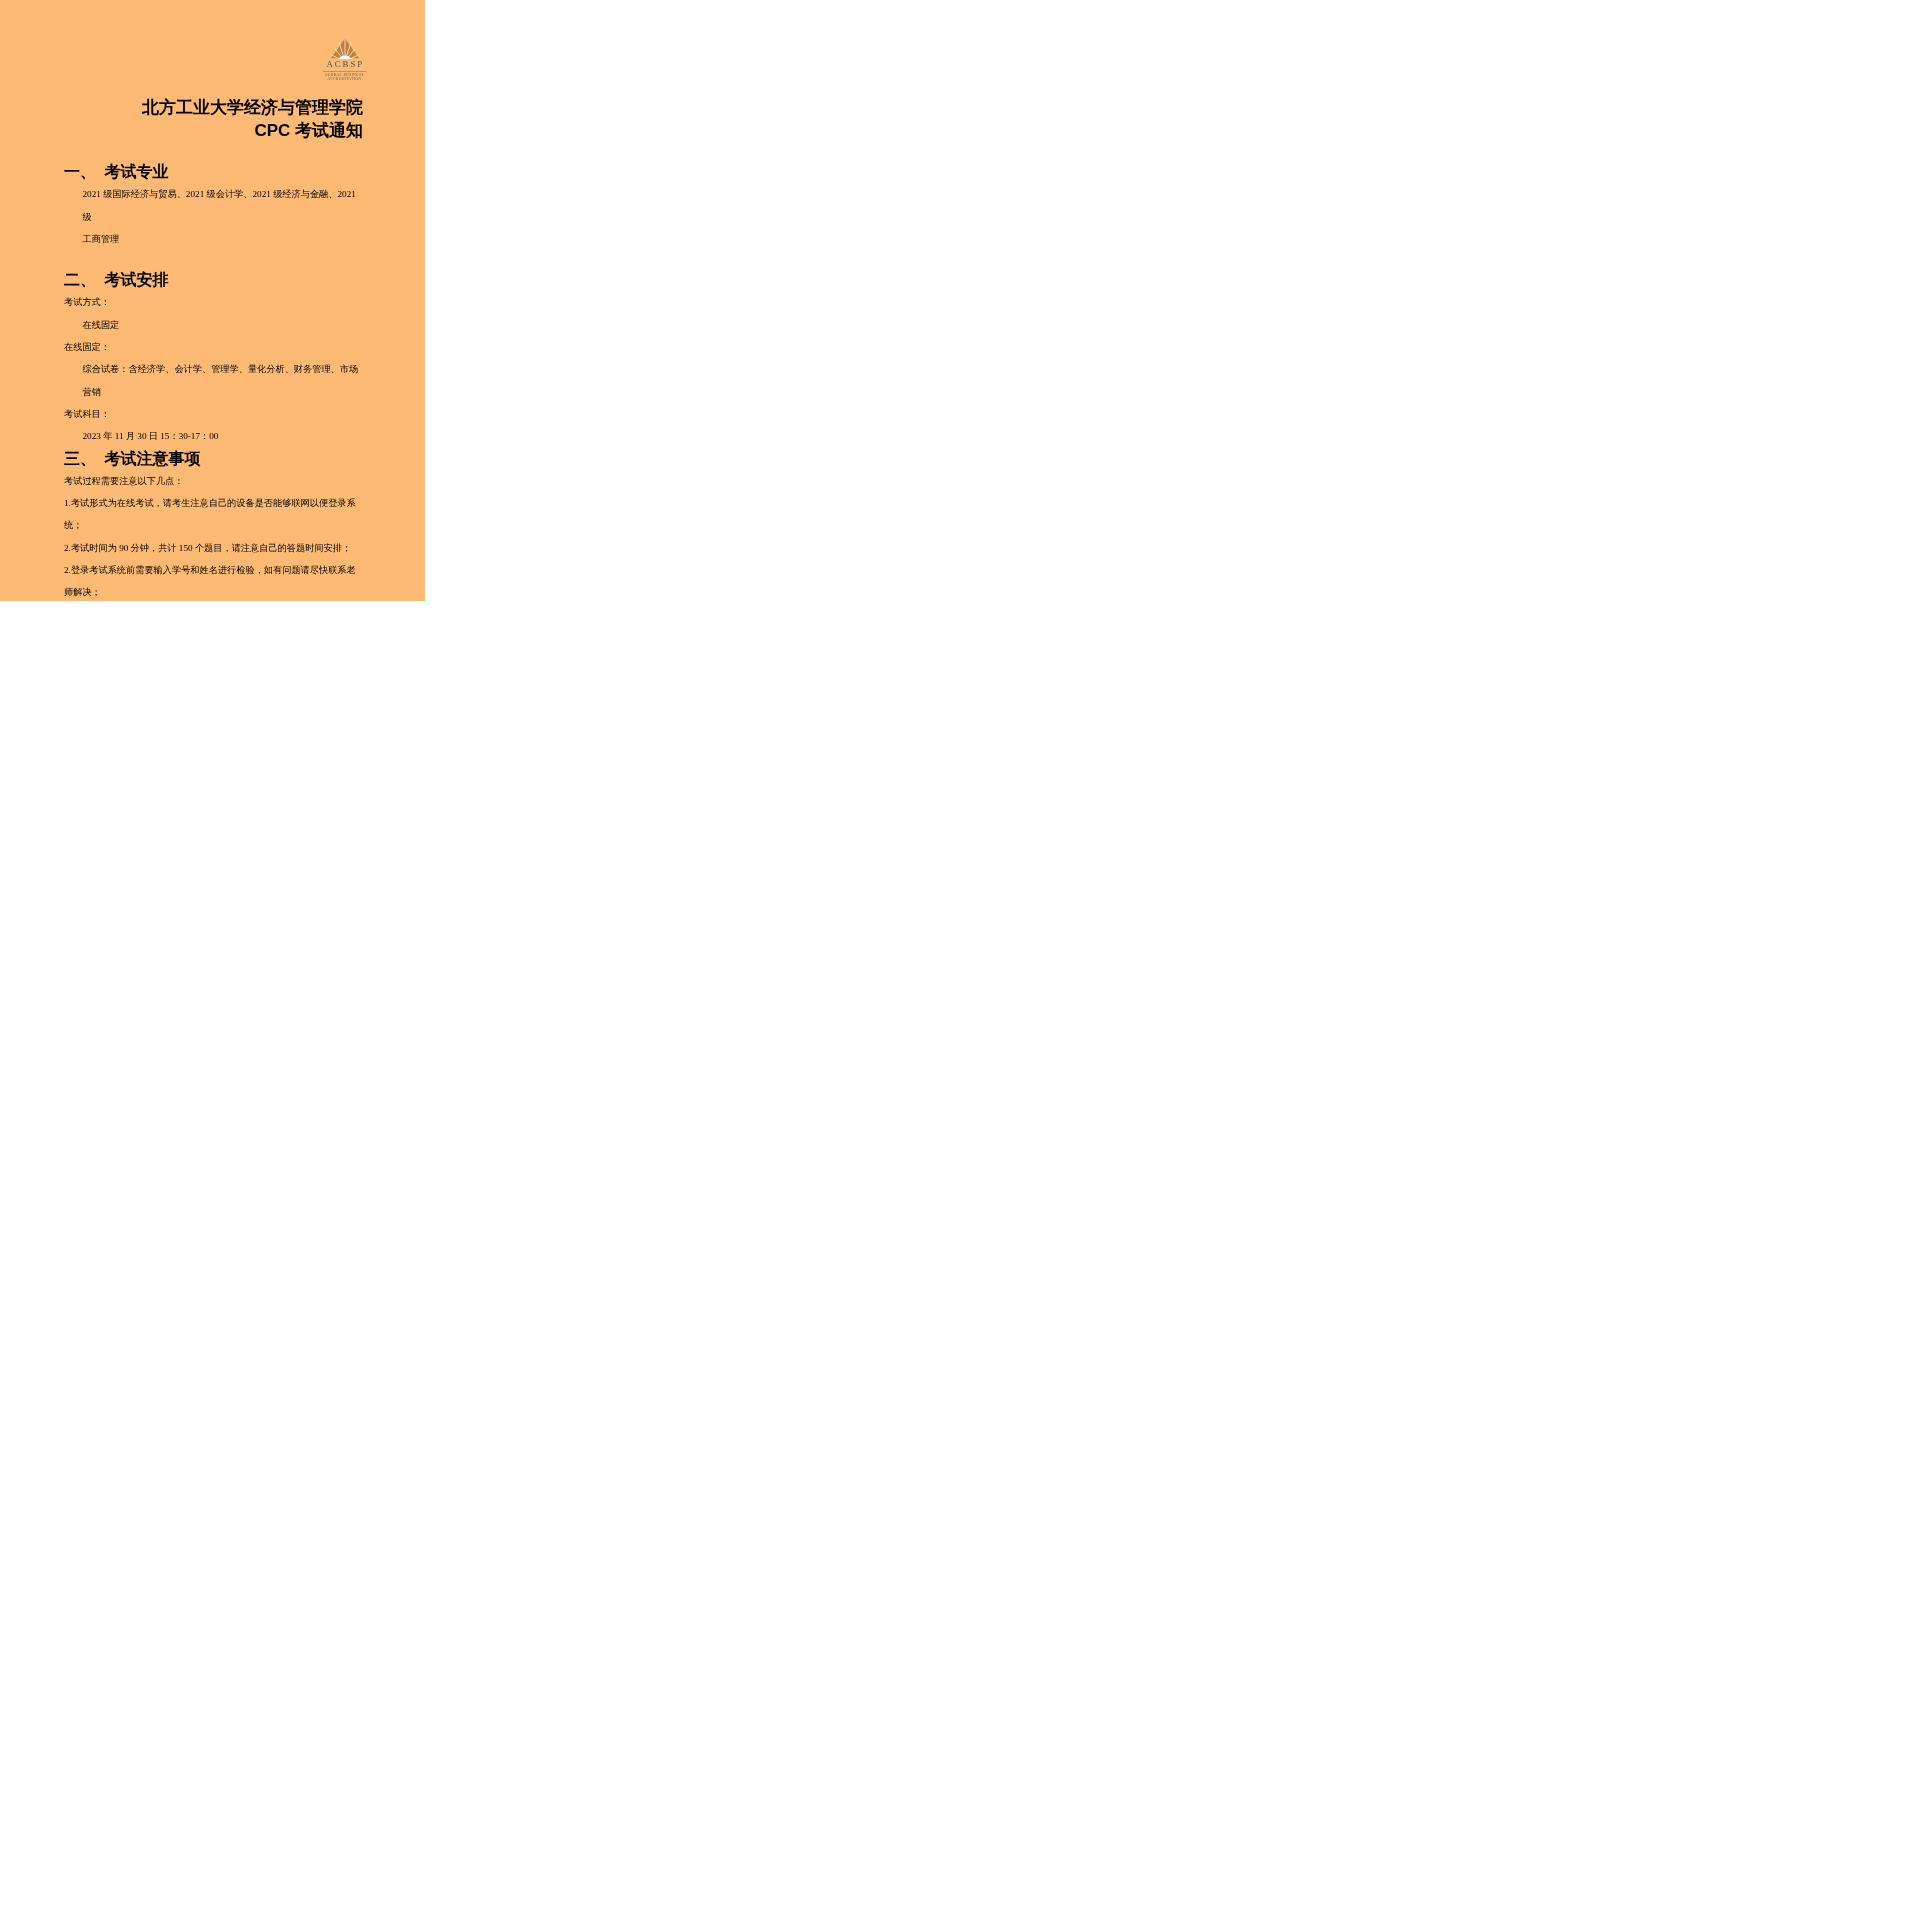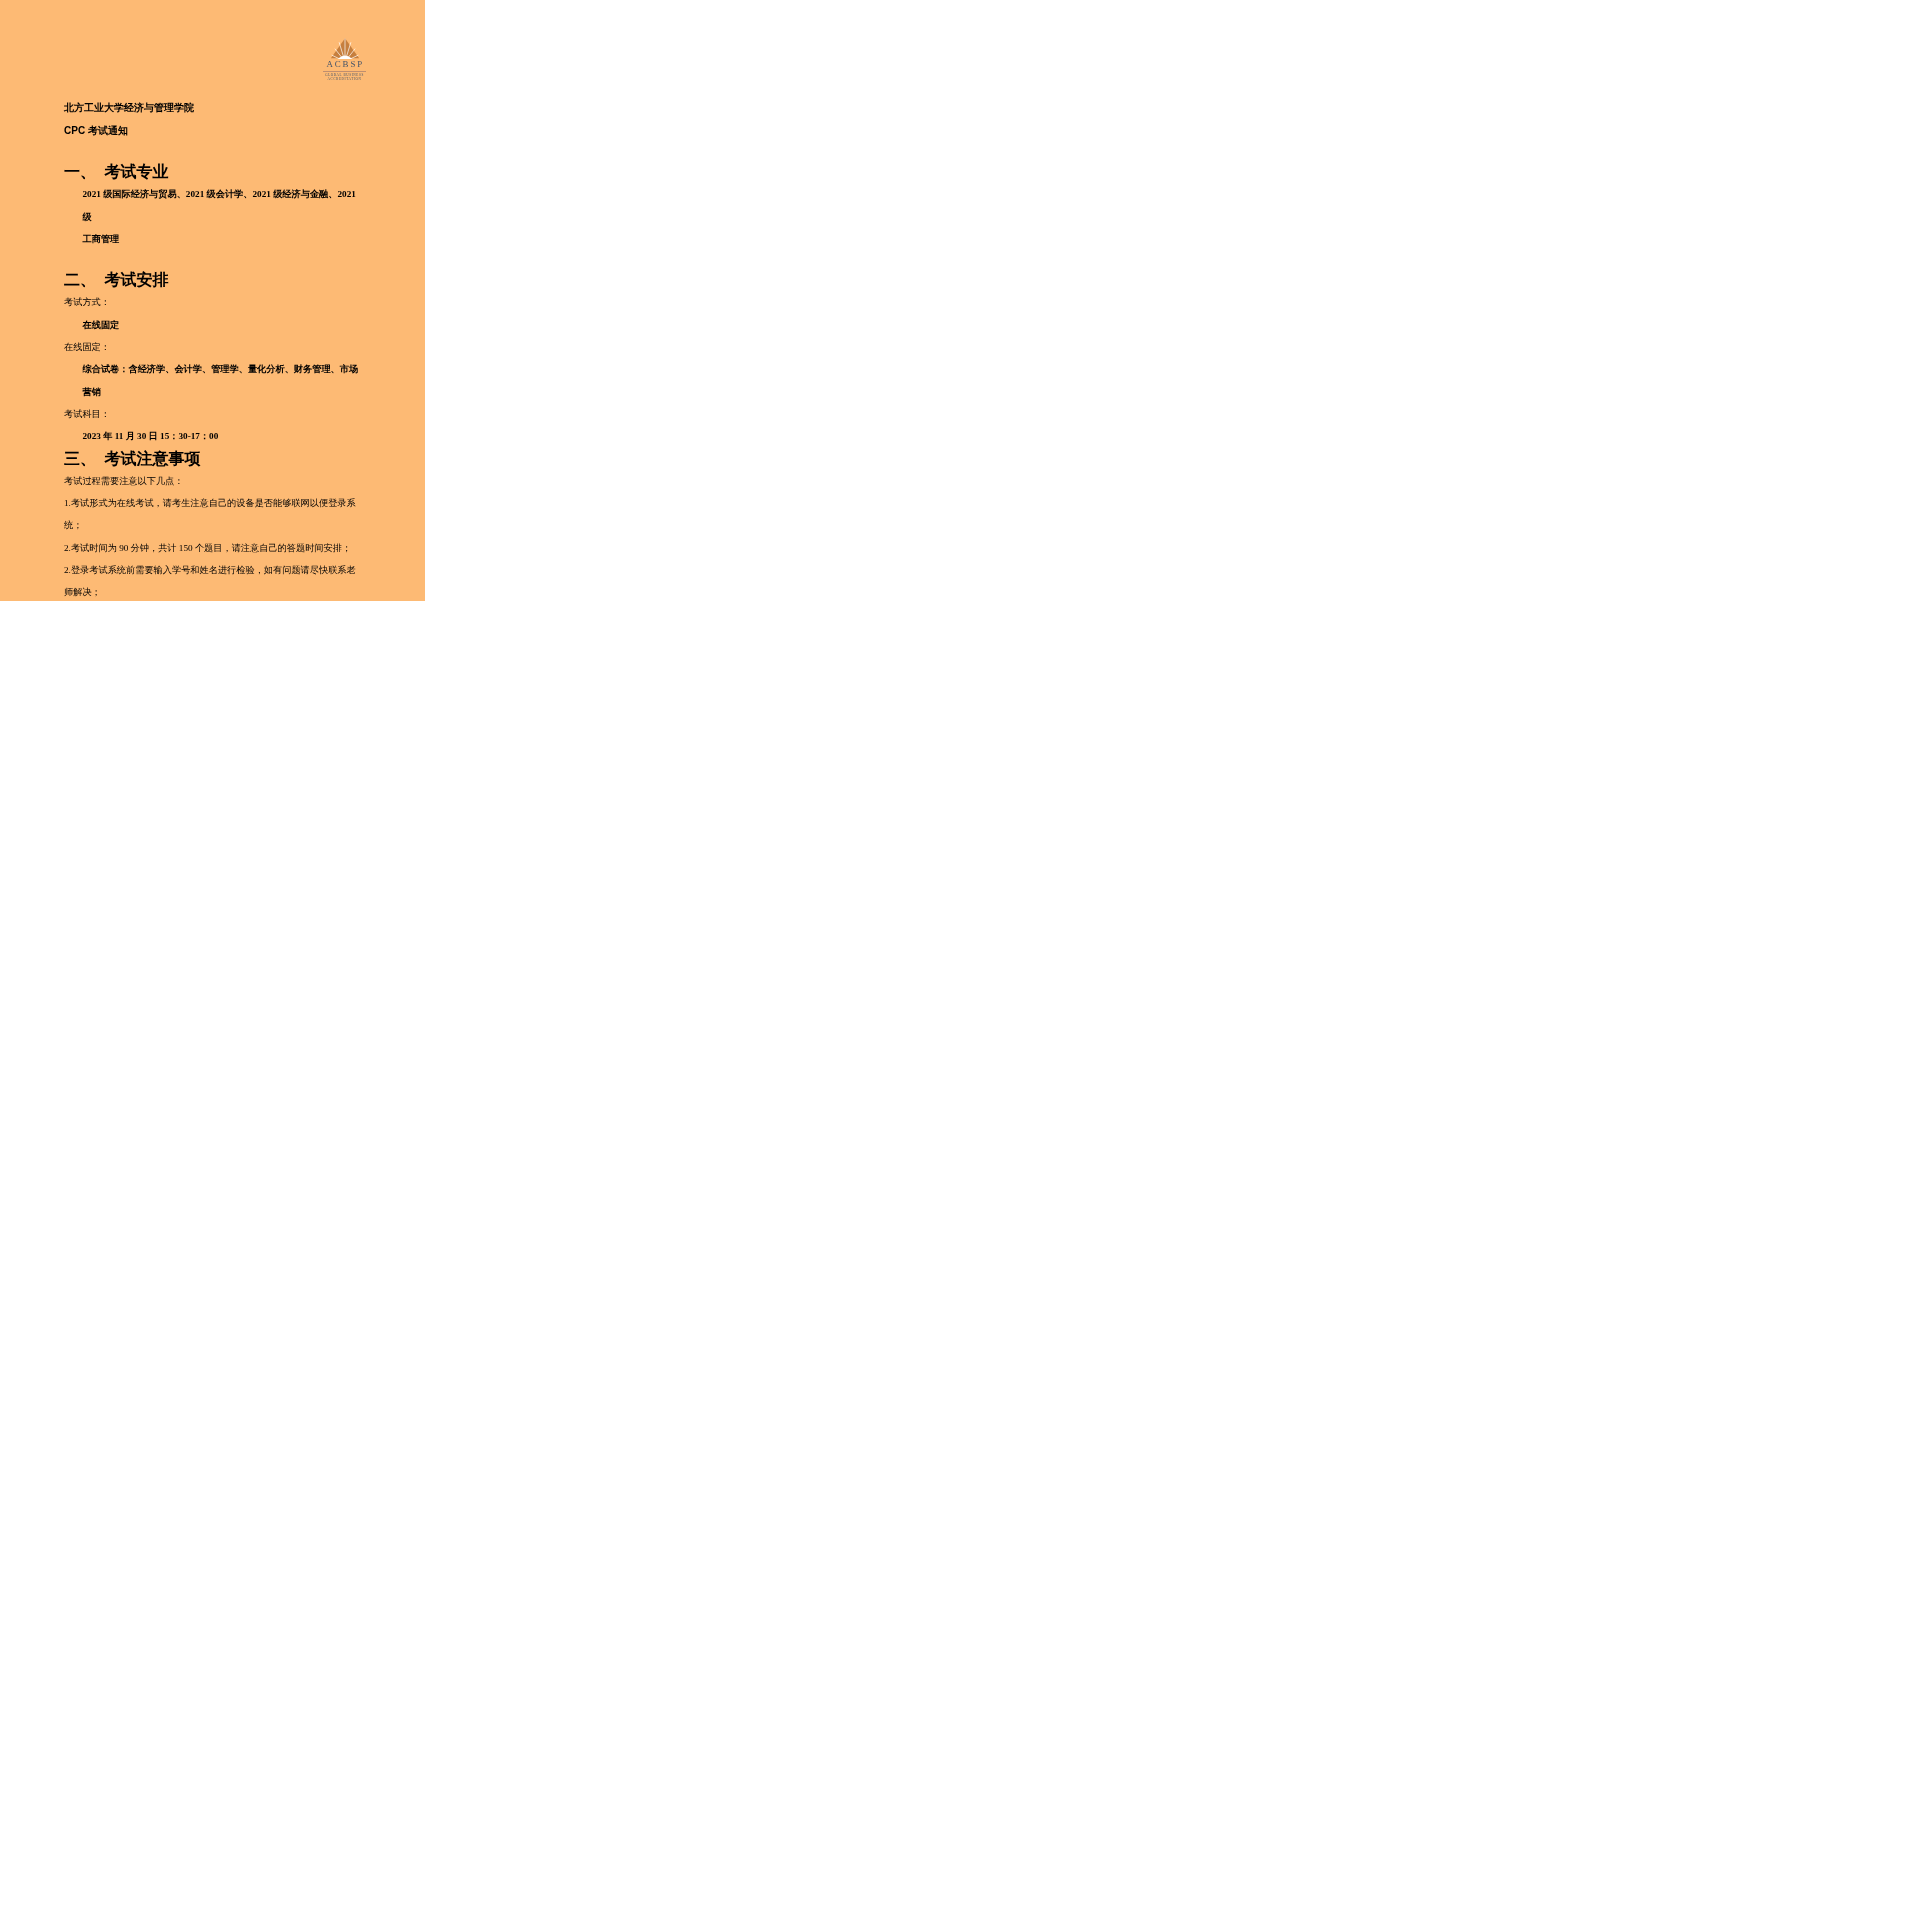--- a/index.html
+++ b/index.html
@@ -39,43 +39,43 @@
     font-family: "Liberation Serif", serif;
     font-size: 3.3px;
     letter-spacing: 0.6px;
     color: #44546a;
     margin-bottom: 1.2px;
   }
 
   
   .doc-title {
     margin: 96px 0 0 0;
-    text-align: left;
+    text-align: right;
     font-family: "Liberation Sans", sans-serif;
     font-weight: bold;
-    font-size: 10px;
+    font-size: 17px;
     line-height: 23px;
   }
 
   
   .sec {
     margin: 0;
     font-family: "Liberation Sans", sans-serif;
     font-weight: bold;
     font-size: 16px;
     line-height: 22.3px;
   }
   .sec-num { margin-right: 8.5px; }
 
   .line {
     margin: 0;
     font-size: 9.2px;
     line-height: 22.3px;
   }
-  .indent { padding-left: 18.5px; font-weight: bold; }
+  .indent { padding-left: 18.5px; }
   .label {
     font-family: "Liberation Sans", sans-serif;
     font-weight: normal;
     font-size: 9.2px;
   }
   .sp50 { height: 19px; }
 </style>
 </head>
 <body>
 

